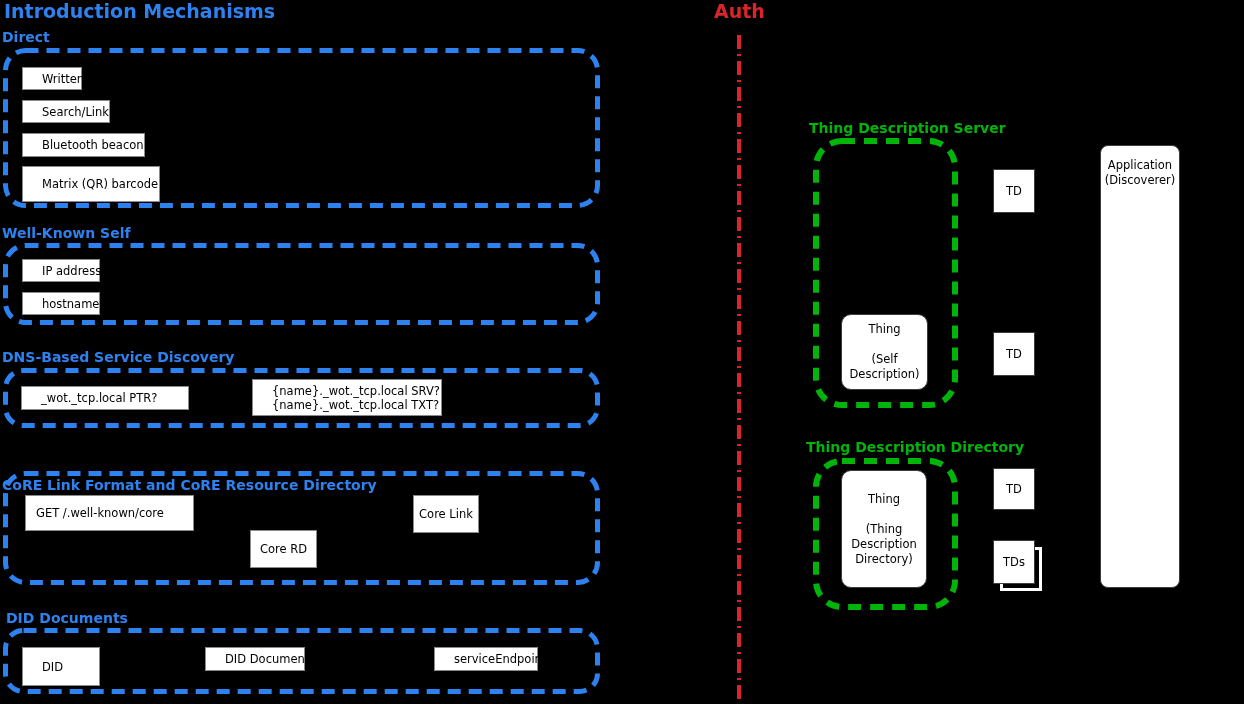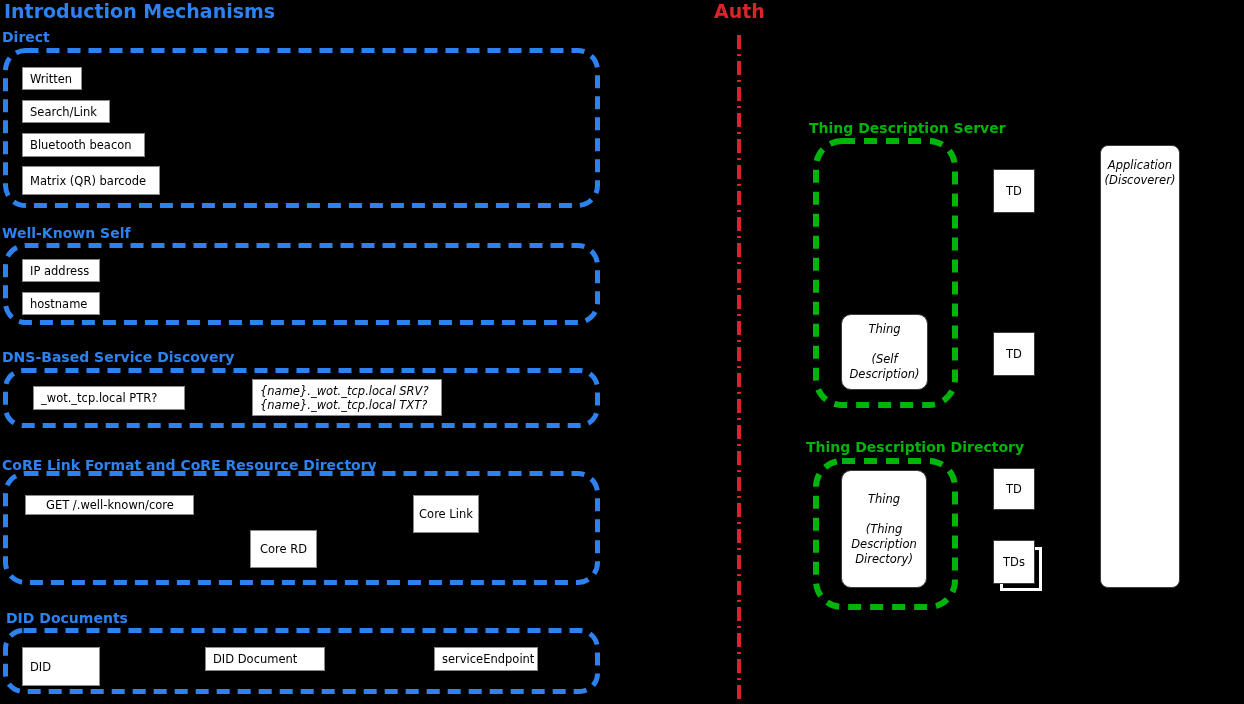--- a/index.html
+++ b/index.html
@@ -12,30 +12,30 @@
   .overlay .greenbox{fill:none;stroke:var(--green,#00B40A);stroke-width:6;stroke-dasharray:13 9;}
   .overlay .redline{stroke:var(--red,#D9242B);stroke-width:4;stroke-dasharray:14 5 2 5;fill:none;}
   .title{position:absolute;font-size:19px;font-weight:700;line-height:22px;white-space:nowrap;}
   .blue{color:var(--blue,#2E82F0);}
   .green{color:var(--green,#00B40A);}
   .red{color:var(--red,#D9242B);}
   .seclabel{position:absolute;font-size:14px;font-weight:700;line-height:14px;white-space:nowrap;}
   .node{
     position:absolute;background:var(--node-bg,#fff);color:var(--node-text,#000);
     border:1px solid var(--node-border,#888);font-size:11.5px;line-height:14px;
-    display:flex;align-items:center;padding-left:7px;box-sizing:border-box;white-space:nowrap;
+    display:flex;align-items:center;padding-left:19px;box-sizing:border-box;white-space:nowrap;
   }
   .cnode{
     position:absolute;background:var(--node-bg,#fff);color:var(--node-text,#000);
     border:1px solid var(--rnode-border,#444);font-size:11.5px;line-height:15px;
     display:flex;align-items:center;justify-content:center;text-align:center;
     box-sizing:border-box;
   }
   .rnode{border-radius:10px;}
-  .multi{white-space:pre-line;font-style:italic;}
+  .multi{white-space:pre-line;}
   .topalign{align-items:flex-start;padding-top:12px;}
   .stackback{position:absolute;background:transparent;border:3px solid #fff;box-sizing:border-box;}
 </style>
 </head>
 <body>
 
 <div class="stage">
 
   <svg class="overlay" viewBox="0 0 1244 704" xmlns="http://www.w3.org/2000/svg">
     <rect class="bluebox" x="5.5" y="50.5" width="592" height="155" rx="20"></rect>
@@ -47,41 +47,41 @@
     <rect class="greenbox" x="816" y="461" width="139" height="146" rx="26"></rect>
     <line class="redline" x1="739" y1="35" x2="739" y2="704"></line>
   </svg>
 
   <div class="title blue" style="left:4px;top:0px">Introduction Mechanisms</div>
   <div class="title red" style="left:714px;top:0px">Auth</div>
 
   <div class="seclabel blue" style="left:2px;top:30px">Direct</div>
   <div class="seclabel blue" style="left:2px;top:226px">Well-Known Self</div>
   <div class="seclabel blue" style="left:2px;top:350px">DNS-Based Service Discovery</div>
-  <div class="seclabel blue" style="left:2px;top:458px">CoRE Link Format and CoRE Resource Directory</div>
+  <div class="seclabel blue" style="left:2px;top:478px">CoRE Link Format and CoRE Resource Directory</div>
   <div class="seclabel blue" style="left:6px;top:611px">DID Documents</div>
 
   <div class="node" style="left:22px;top:67px;width:60px;height:23px">Written</div>
   <div class="node" style="left:22px;top:100px;width:88px;height:23px">Search/Link</div>
   <div class="node" style="left:22px;top:133px;width:123px;height:24px">Bluetooth beacon</div>
-  <div class="node" style="left:22px;top:166px;width:138px;height:29px">Matrix (QR) barcode</div>
+  <div class="node" style="left:22px;top:166px;width:138px;height:36px">Matrix (QR) barcode</div>
 
   <div class="node" style="left:22px;top:259px;width:78px;height:23px">IP address</div>
   <div class="node" style="left:22px;top:292px;width:78px;height:23px">hostname</div>
 
-  <div class="node" style="left:33px;top:386px;width:152px;height:24px">_wot._tcp.local PTR?</div>
+  <div class="node" style="left:21px;top:386px;width:168px;height:24px">_wot._tcp.local PTR?</div>
   <div class="node multi" style="left:252px;top:379px;width:190px;height:37px;white-space:pre-line">{name}._wot._tcp.local SRV?
 {name}._wot._tcp.local TXT?</div>
 
-  <div class="node" style="left:25px;top:495px;width:169px;height:20px;padding-left:20px">GET /.well-known/core</div>
+  <div class="node" style="left:25px;top:495px;width:169px;height:36px;padding-left:10px">GET /.well-known/core</div>
   <div class="cnode" style="left:250px;top:530px;width:67px;height:38px;border-color:var(--node-border)">Core RD</div>
   <div class="cnode" style="left:413px;top:495px;width:66px;height:38px;border-color:var(--node-border)">Core Link</div>
 
   <div class="node" style="left:22px;top:647px;width:78px;height:39px">DID</div>
-  <div class="node" style="left:205px;top:647px;width:120px;height:24px">DID Document</div>
+  <div class="node" style="left:205px;top:647px;width:100px;height:24px">DID Document</div>
   <div class="node" style="left:434px;top:647px;width:104px;height:24px">serviceEndpoint</div>
 
   <div class="seclabel green" style="left:809px;top:121px">Thing Description Server</div>
   <div class="seclabel green" style="left:806px;top:440px">Thing Description Directory</div>
 
   <div class="cnode rnode multi" style="left:841px;top:314px;width:87px;height:76px">Thing
 
 (Self
 Description)</div>
 

